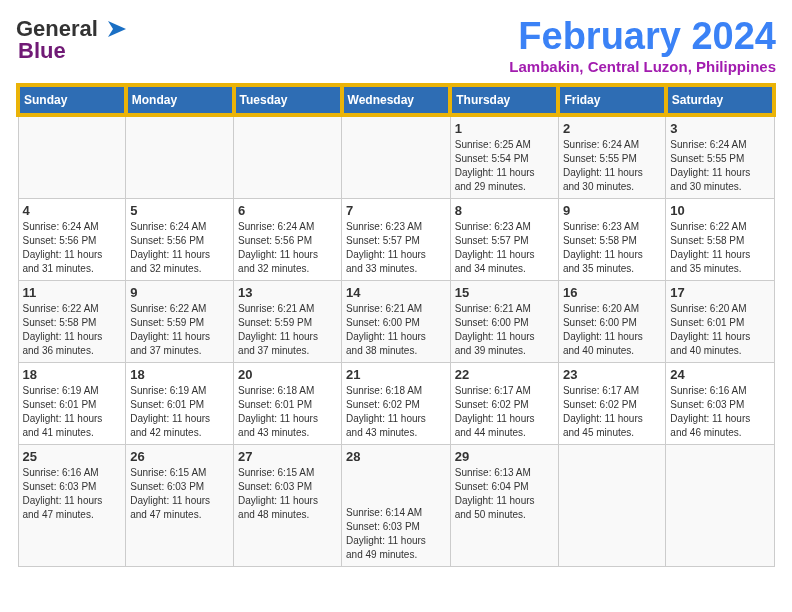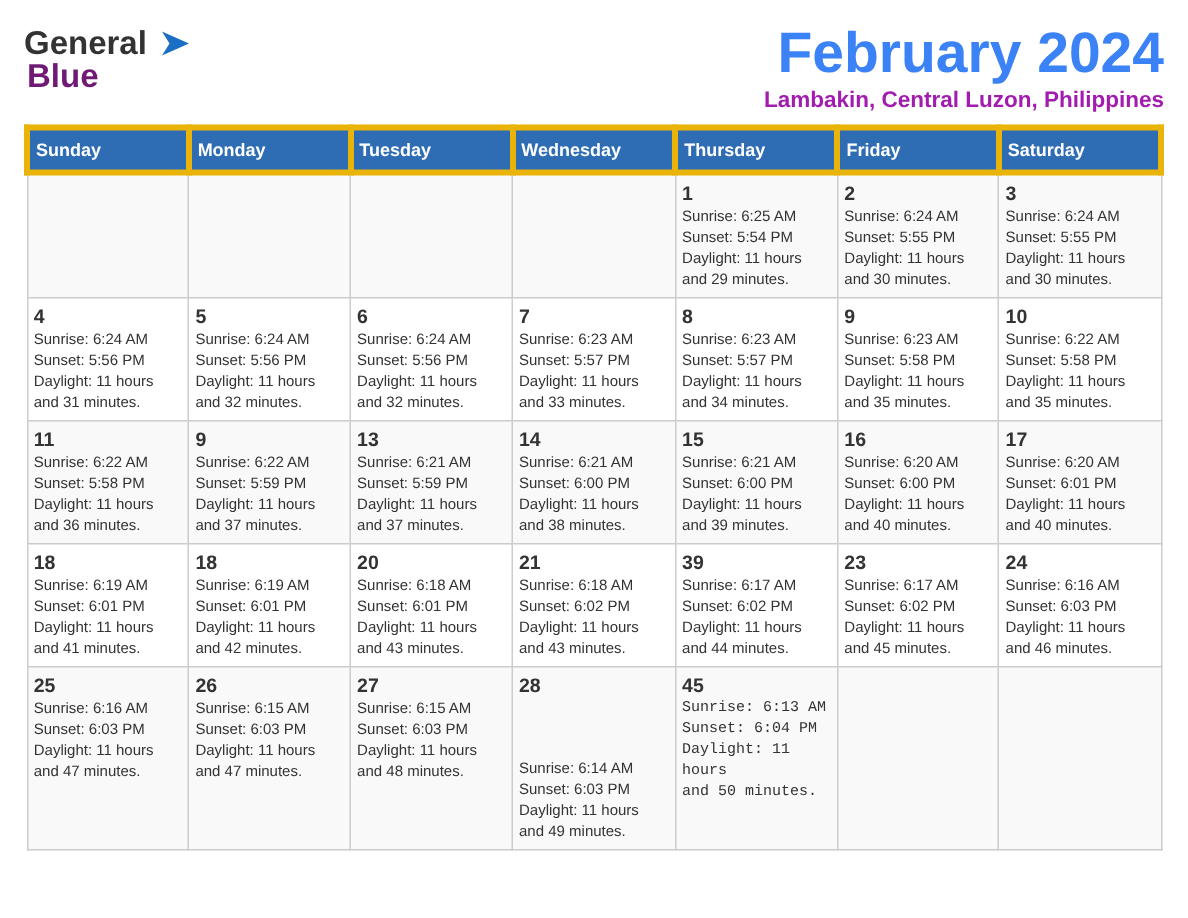--- a/index.html
+++ b/index.html
@@ -263,21 +263,21 @@
 and 43 minutes.</div>
         </td>
         <td>
           <div class="day-num">21</div>
           <div class="day-info" style="white-space: pre-line;">Sunrise: 6:18 AM
 Sunset: 6:02 PM
 Daylight: 11 hours
 and 43 minutes.</div>
         </td>
         <td>
-          <div class="day-num">39</div>
+          <div class="day-num">22</div>
           <div class="day-info" style="white-space: pre-line;">Sunrise: 6:17 AM
 Sunset: 6:02 PM
 Daylight: 11 hours
 and 44 minutes.</div>
         </td>
         <td>
           <div class="day-num">23</div>
           <div class="day-info" style="white-space: pre-line;">Sunrise: 6:17 AM
 Sunset: 6:02 PM
 Daylight: 11 hours
@@ -314,22 +314,22 @@
 and 48 minutes.</div>
         </td>
         <td>
           <div class="day-num">28</div>
           <div class="day-info" style="white-space: pre-line; margin-top: 42px;">Sunrise: 6:14 AM
 Sunset: 6:03 PM
 Daylight: 11 hours
 and 49 minutes.</div>
         </td>
         <td>
-          <div class="day-num">45</div>
-          <div class="day-info" style="white-space: pre-line; font-family: Liberation Mono, monospace;">Sunrise: 6:13 AM
+          <div class="day-num">29</div>
+          <div class="day-info" style="white-space: pre-line;">Sunrise: 6:13 AM
 Sunset: 6:04 PM
 Daylight: 11 hours
 and 50 minutes.</div>
         </td>
         <td class="empty-cell"></td>
         <td class="empty-cell"></td>
       </tr>
     </tbody>
 </table>
 

